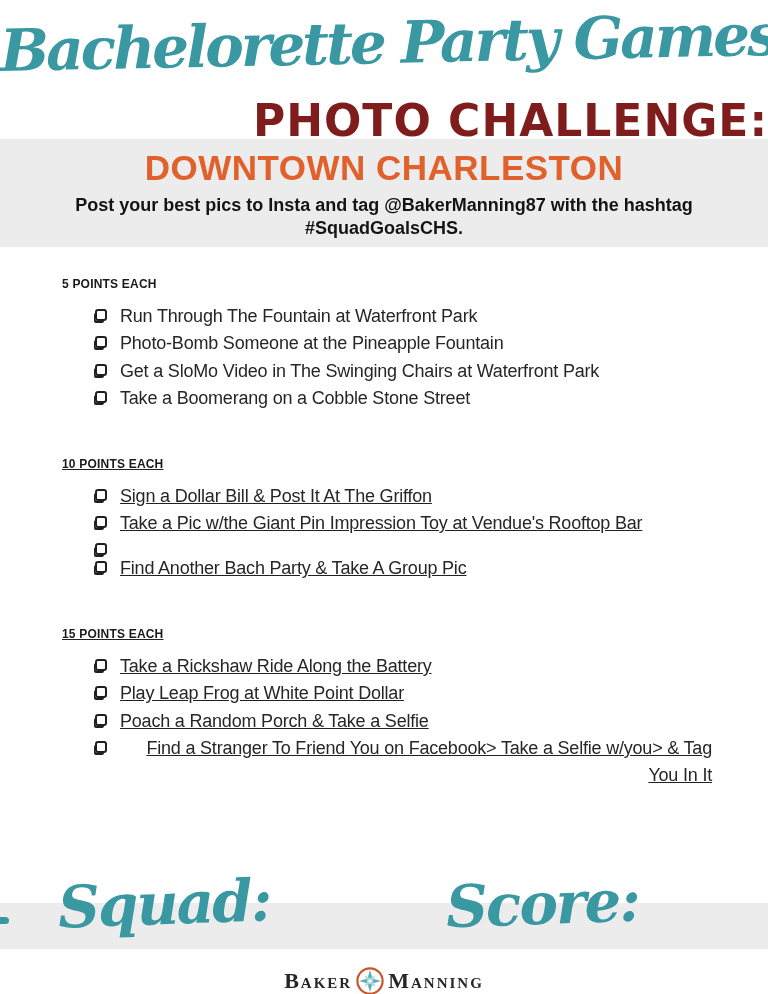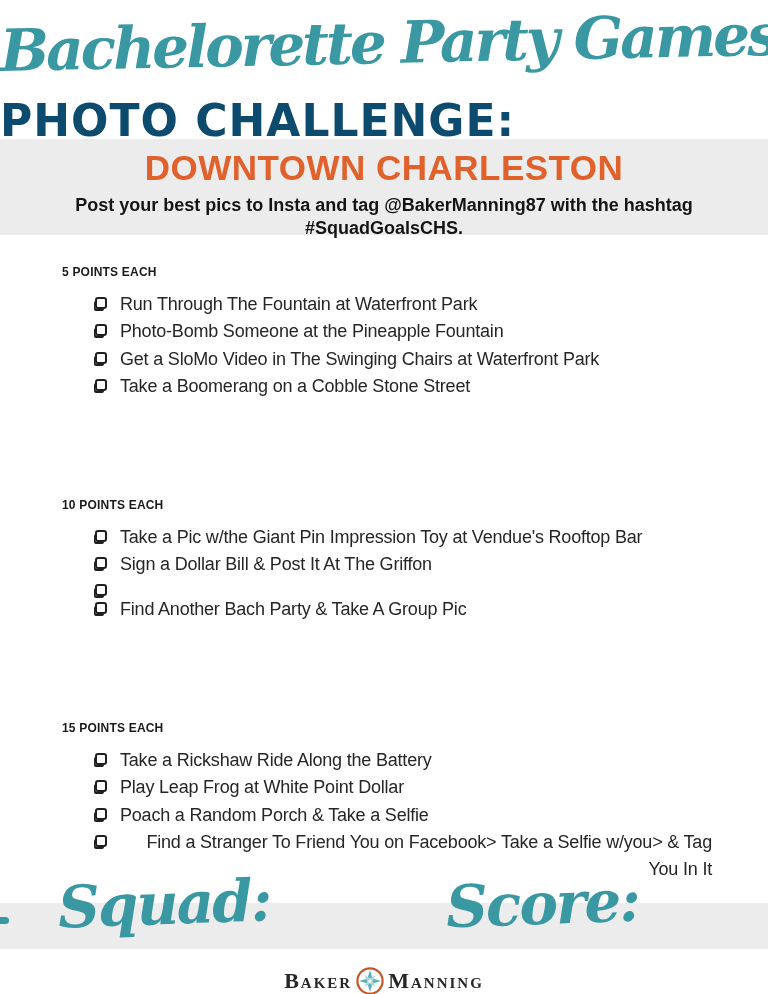--- a/index.html
+++ b/index.html
@@ -29,34 +29,34 @@
     font-size: 58px;
     font-weight: 600;
     letter-spacing: -3px;
     transform: rotate(-1.2deg);
     line-height: 1;
     z-index: 2;
   }
   .subtitle {
     position: absolute;
     bottom: -4px; left: 0; right: 0;
-    text-align: left;
+    text-align: right;
     font-family: "DejaVu Sans", sans-serif;
     font-weight: 800;
     font-size: 44px;
     letter-spacing: 1px;
-    color: #0c4a6e;
+    color: #7f1d1d;
     line-height: 1;
     z-index: 1;
   }
 
   
   .band {
     background: #ececec;
-    height: 96px;
+    height: 108px;
     padding-top: 11px;
     text-align: center;
   }
   .location {
     color: #e0612b;
     font-weight: bold;
     font-size: 35px;
     letter-spacing: 0.5px;
     line-height: 1.05;
   }
@@ -64,21 +64,21 @@
     margin: 7px auto 12px auto;
     max-width: 640px;
     font-weight: bold;
     font-size: 18px;
     line-height: 1.28;
     color: #141414;
   }
 
   
   .content { padding: 26px 56px 0 62px; }
-  .points-section + .points-section { margin-top: 93px; }
+  .points-section + .points-section { margin-top: 40px; text-decoration: underline; }
   .section-heading {
     font-size: 12px;
     font-weight: bold;
     letter-spacing: 0.2px;
     color: #1a1a1a;
     line-height: 22px;
   }
   .challenge-list { list-style: none; margin-top: 8px; padding-left: 33px; }
   .challenge-item { display: flex; align-items: flex-start; text-align: right; }
   .checkbox {
@@ -177,25 +177,25 @@
           <span class="item-text">Take a Boomerang on a Cobble Stone Street</span>
         </li>
       </ul>
     </section>
 
     <section class="points-section">
       <h2 class="section-heading">10 POINTS EACH</h2>
       <ul class="challenge-list">
         <li class="challenge-item">
           <span class="checkbox"></span>
+          <span class="item-text">Sign a Dollar Bill &amp; Post It At The Griffon</span>
+        </li>
+        <li class="challenge-item">
+          <span class="checkbox"></span>
           <span class="item-text">Take a Pic w/the Giant Pin Impression Toy at Vendue's Rooftop Bar</span>
-        </li>
-        <li class="challenge-item">
-          <span class="checkbox"></span>
-          <span class="item-text">Sign a Dollar Bill &amp; Post It At The Griffon</span>
         </li>
         <li class="challenge-item">
           <span class="checkbox"></span>
         </li>
         <li class="challenge-item">
           <span class="checkbox"></span>
           <span class="item-text">Find Another Bach Party &amp; Take A Group Pic</span>
         </li>
       </ul>
     </section>

